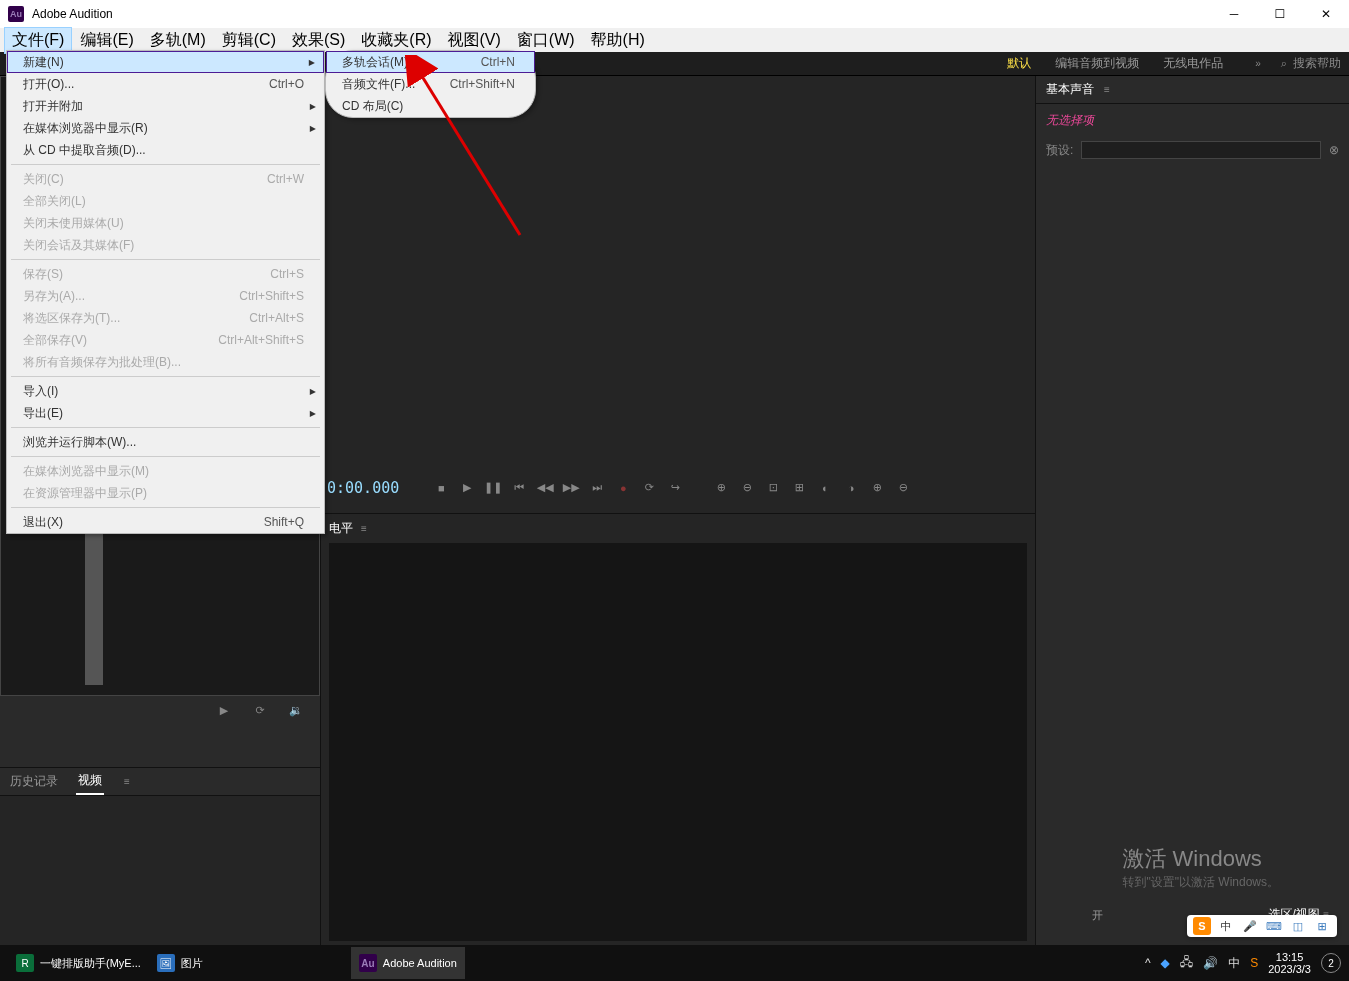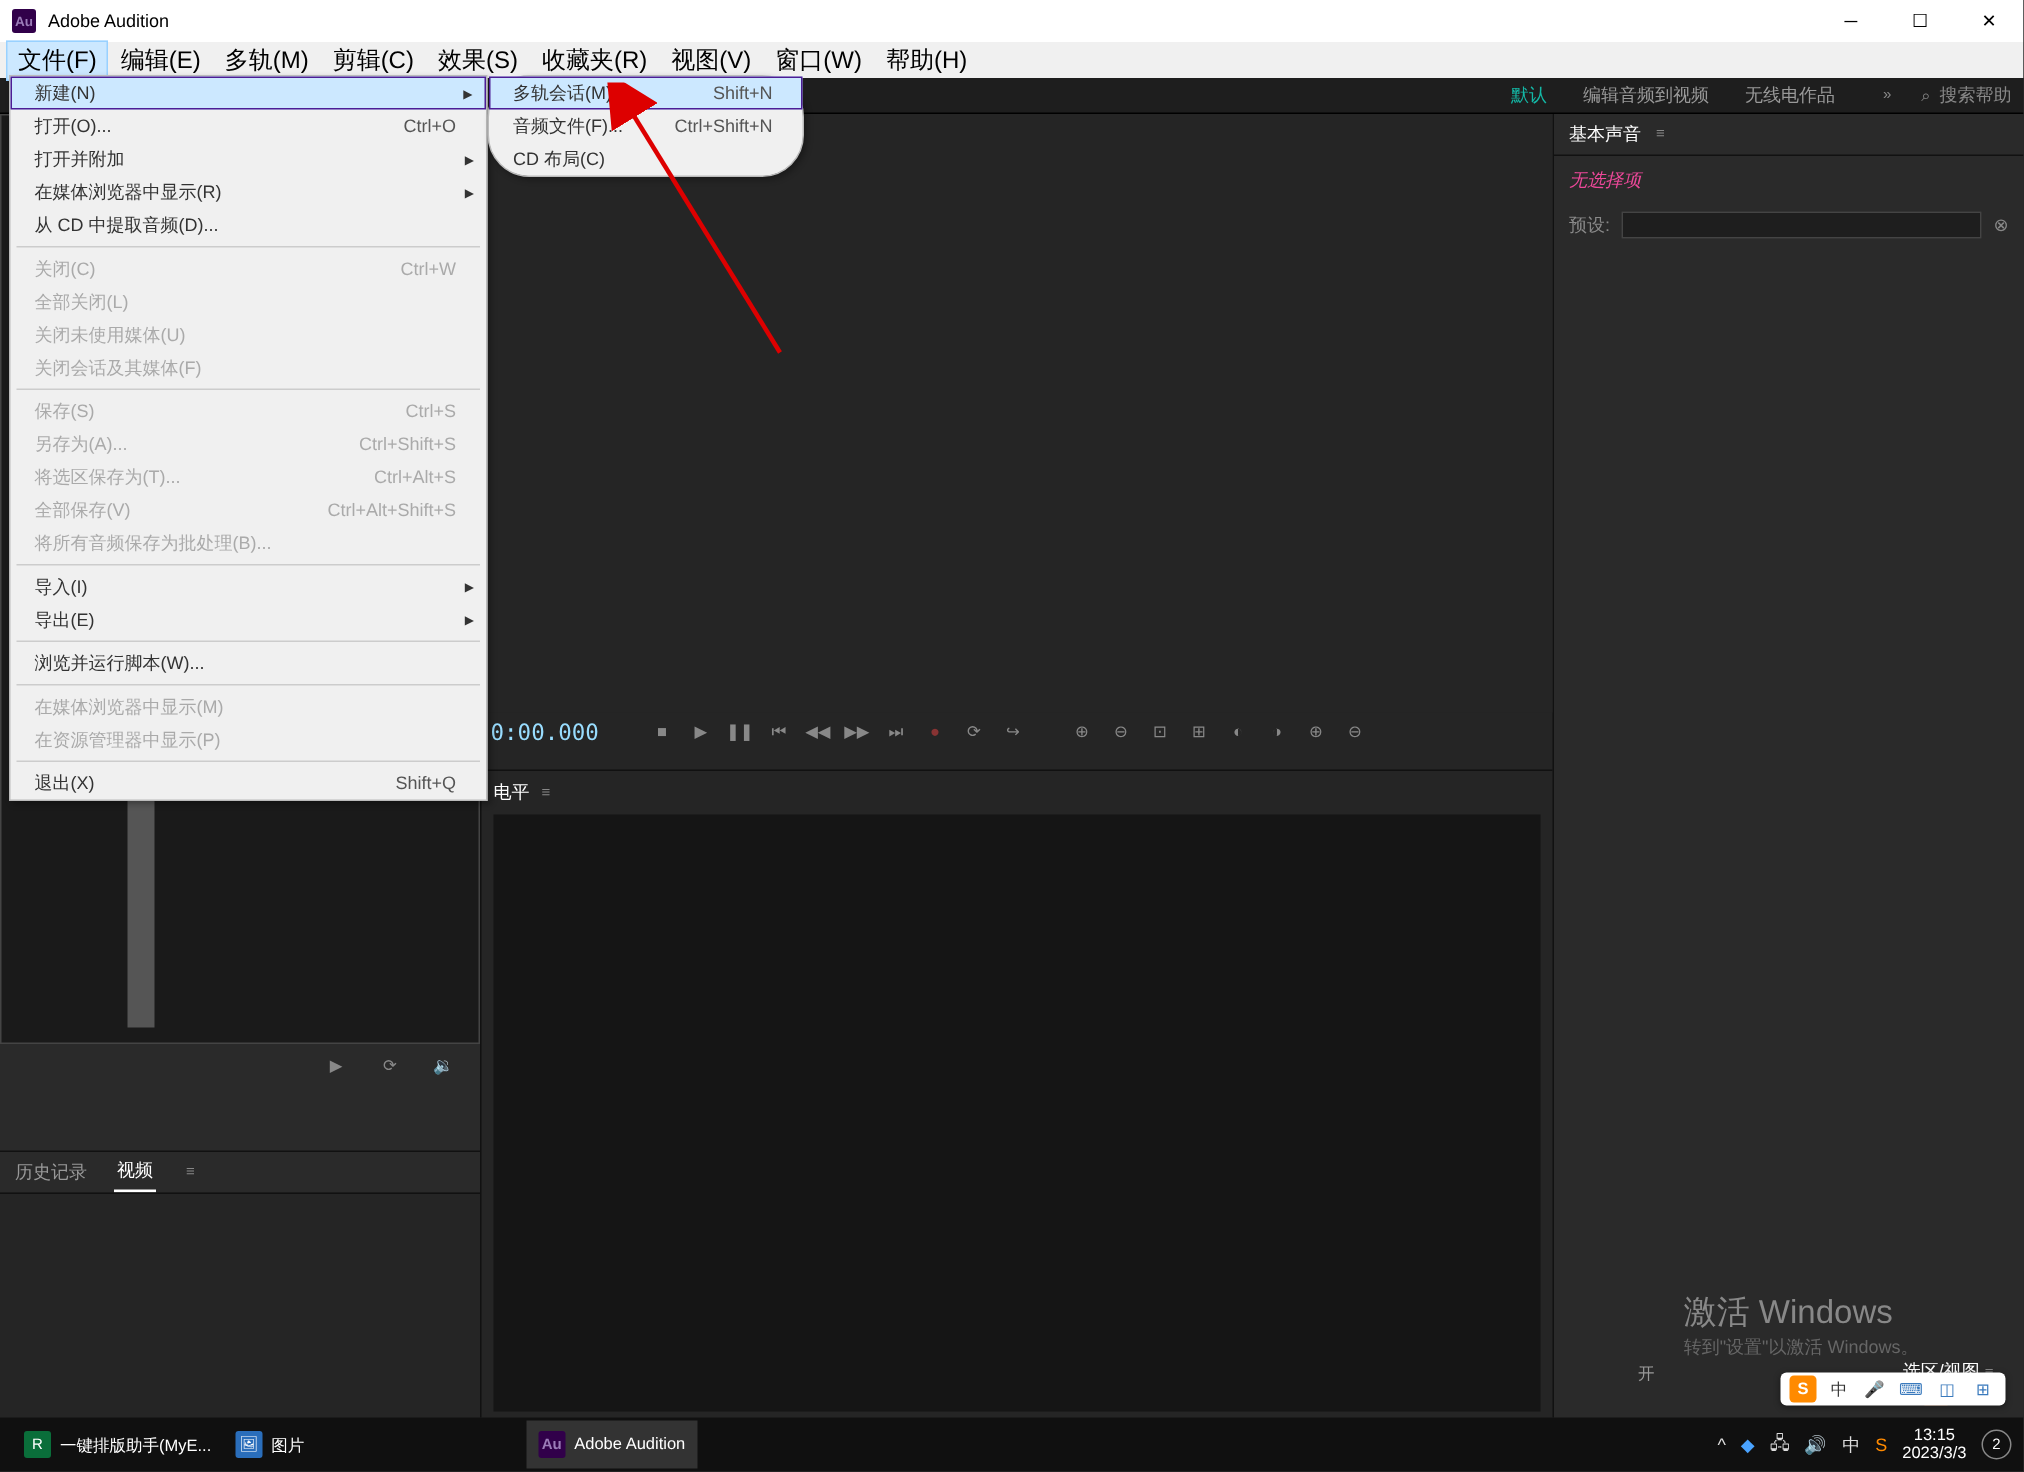--- a/index.html
+++ b/index.html
@@ -13,21 +13,21 @@
     
     
     .menubar { height: 24px; background: #f0f0f0; display: flex; align-items: center; padding: 0 4px; color: #000; font-size: 16px; }
     .menubar-item { padding: 3px 8px; cursor: default; }
     .menubar-item.active { background: #cce8ff; border: 1px solid #99d1ff; padding: 2px 7px; }
     
     
     .workspace-bar { height: 24px; background: #1e1e1e; display: flex; align-items: center; justify-content: flex-end; padding: 0 8px; border-bottom: 1px solid #000; }
     .workspace-tabs { display: flex; gap: 16px; align-items: center; }
     .workspace-tab { color: #999; padding: 2px 4px; }
-    .workspace-tab.active { color: #14b8a6; }
+    .workspace-tab.active { color: #fde047; }
     .chevrons { color: #888; margin: 0 12px; font-size: 10px; }
     .search-box { display: flex; align-items: center; gap: 6px; color: #888; margin-left: 8px; }
     .search-icon { font-size: 11px; }
     
     
     .main-area { display: flex; height: calc(981px - 28px - 24px - 24px - 36px); }
     .left-panel { width: 320px; background: #2a2a2a; display: flex; flex-direction: column; }
     .center-panel { flex: 1; background: #252525; border-left: 1px solid #111; border-right: 1px solid #111; display: flex; flex-direction: column; }
     .right-panel { width: 313px; background: #2a2a2a; }
     
@@ -69,21 +69,21 @@
     .levels-meter { flex: 1; height: 14px; background: #151515; margin-left: 6px; margin-top: 6px;}
     
     
     .panel-header { height: 28px; display: flex; align-items: center; padding: 0 10px; color: #fff; border-bottom: 1px solid #111; }
     .panel-title { margin-right: 6px; }
     .right-msg { padding: 8px 10px; color: #ec4899; font-style: italic; }
     .preset-row { display: flex; align-items: center; padding: 4px 10px; gap: 8px; }
     .preset-label { color: #888; }
     .preset-dd { flex: 1; height: 18px; background: #1e1e1e; border: 1px solid #444; }
     
-    .watermark { position: absolute; right: 70px; bottom: 74px; color: #666; }
+    .watermark { position: absolute; right: 70px; bottom: 90px; color: #666; }
     .watermark-title { font-size: 22px; color: #888; }
     .watermark-sub { font-size: 12px; color: #666; }
     
     .selview { position: absolute; right: 20px; bottom: 58px; color: #fff; font-size: 12px; }
     .site-wm { position: absolute; right: 20px; bottom: 40px; color: #ff7a2a; font-size: 16px; font-weight: bold; opacity: 0.85;}
     .open-text { position: absolute; right: 246px; bottom: 58px; color: #999; font-size: 11px; }
     
     
     .taskbar { position: absolute; bottom: 0; left: 0; right: 0; height: 36px; background: #101010; display: flex; align-items: center; padding: 0 8px; }
     .tb-item { display: flex; align-items: center; gap: 6px; padding: 4px 8px; color: #fff; font-size: 11px; height: 32px; }
@@ -305,21 +305,21 @@
     <div class="dd-sep"></div>
     <div class="dd-item">
       <span>退出(X)</span>
       <span class="dd-shortcut">Shift+Q</span>
     </div>
   </div>
 
 <div class="dropdown dd-new" id="new-submenu">
     <div class="dd-item highlighted">
       <span>多轨会话(M)...</span>
-      <span class="dd-shortcut">Shift+N</span>
+      <span class="dd-shortcut">Ctrl+N</span>
     </div>
     <div class="dd-item">
       <span>音频文件(F)...</span>
       <span class="dd-shortcut">Ctrl+Shift+N</span>
     </div>
     <div class="dd-item">
       <span>CD 布局(C)</span>
     </div>
   </div>
 

